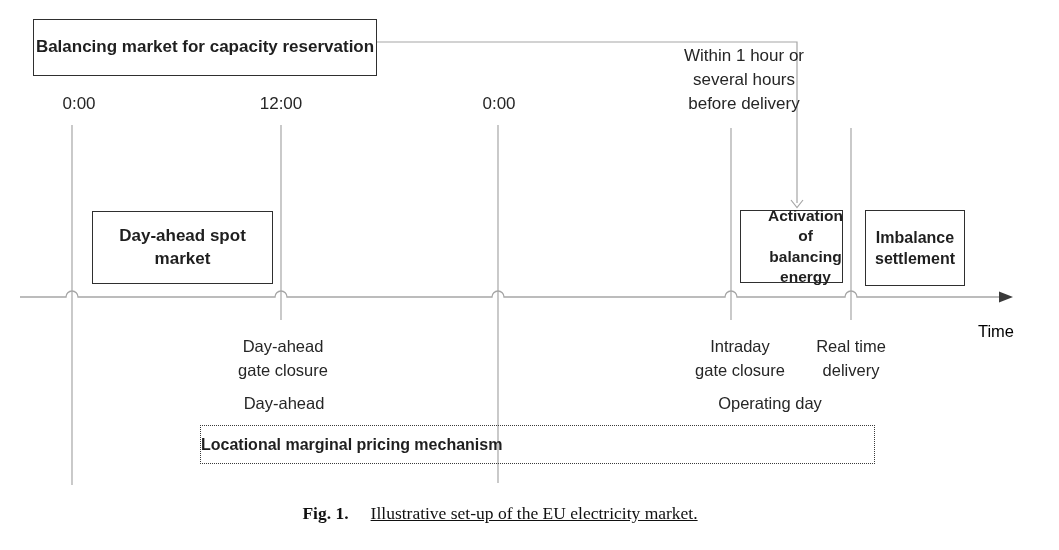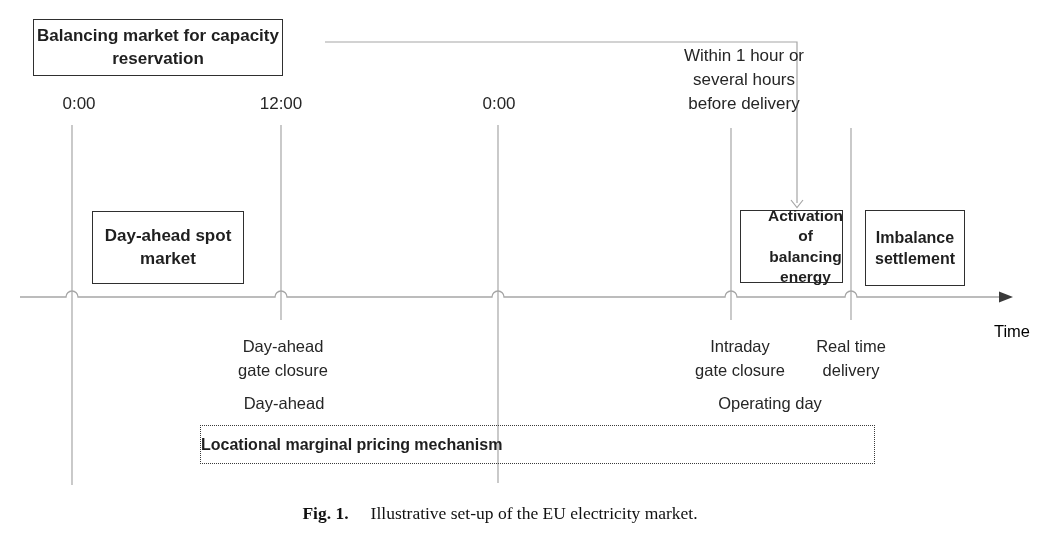--- a/index.html
+++ b/index.html
@@ -1,43 +1,43 @@
 <!DOCTYPE html>
 <html><head>
 <meta charset="utf-8">
 <style>
   html,body{margin:0;padding:0;background:#ffffff;}
   #figure{position:relative;width:1059px;height:550px;background:#ffffff;
           font-family:"Liberation Sans","DejaVu Sans",sans-serif;overflow:hidden;}
   #lines{position:absolute;left:0;top:0;z-index:1;}
-  .abs{position:absolute;margin-left:16px;}
+  .abs{position:absolute;}
   .solid-box{position:absolute;z-index:2;background:#ffffff;border:1.5px solid #2f2f2f;
              box-sizing:border-box;display:flex;align-items:center;justify-content:center;
              text-align:center;font-weight:bold;color:#1f1f1f;line-height:1.32;}
   .dotted-box{position:absolute;z-index:2;border:1.5px dotted #3a3a3a;box-sizing:border-box;
               display:flex;align-items:center;justify-content:flex-start;text-align:center;
               font-weight:bold;font-size:16px;color:#1f1f1f;background:transparent;}
   .label{position:absolute;z-index:2;color:#262626;text-align:center;
          transform:translateX(-50%);white-space:pre-line;}
   .tick{top:94px;font-size:17px;}
   .milestone{top:334px;font-size:16.5px;line-height:24px;}
   .period{top:394px;font-size:16.5px;}
   .annotation{left:744px;top:44px;font-size:17px;line-height:24px;}
   .time-label{left:996px;top:322px;font-size:16.5px;transform:translateX(-50%);}
-  #top-box{left:33px;top:19px;width:250px;height:57px;font-size:17px;}
-  #box-dayahead{left:92px;top:211px;width:152px;height:73px;font-size:17px;}
+  #top-box{left:33px;top:19px;width:344px;height:57px;font-size:17px;}
+  #box-dayahead{left:92px;top:211px;width:181px;height:73px;font-size:17px;}
   #box-intraday{left:512px;top:211px;width:209px;height:72px;font-size:17px;}
   #box-activation{left:740px;top:210px;width:103px;height:73px;font-size:15.5px;}
   #box-imbalance{left:865px;top:210px;width:100px;height:76px;font-size:16px;}
   #dotted-box{left:200px;top:425px;width:675px;height:39px;}
   #caption{position:absolute;left:500px;top:503px;transform:translateX(-50%);z-index:2;
            font-family:"Liberation Serif","DejaVu Serif",serif;font-size:17.5px;color:#111;
            white-space:nowrap;}
   #caption .prefix{font-weight:bold;}
-  #caption .text{margin-left:22px;}
+  #caption .text{margin-left:22px;text-decoration:underline;}
 </style>
 </head>
 <body>
 
 <div id="figure">
 
   <svg id="lines" width="1059" height="550" viewBox="0 0 1059 550">
 
     <line x1="72" y1="125" x2="72" y2="485" stroke="#a6a6a6" stroke-width="1.2"></line>
     <line x1="281" y1="125" x2="281" y2="320" stroke="#a6a6a6" stroke-width="1.2"></line>

